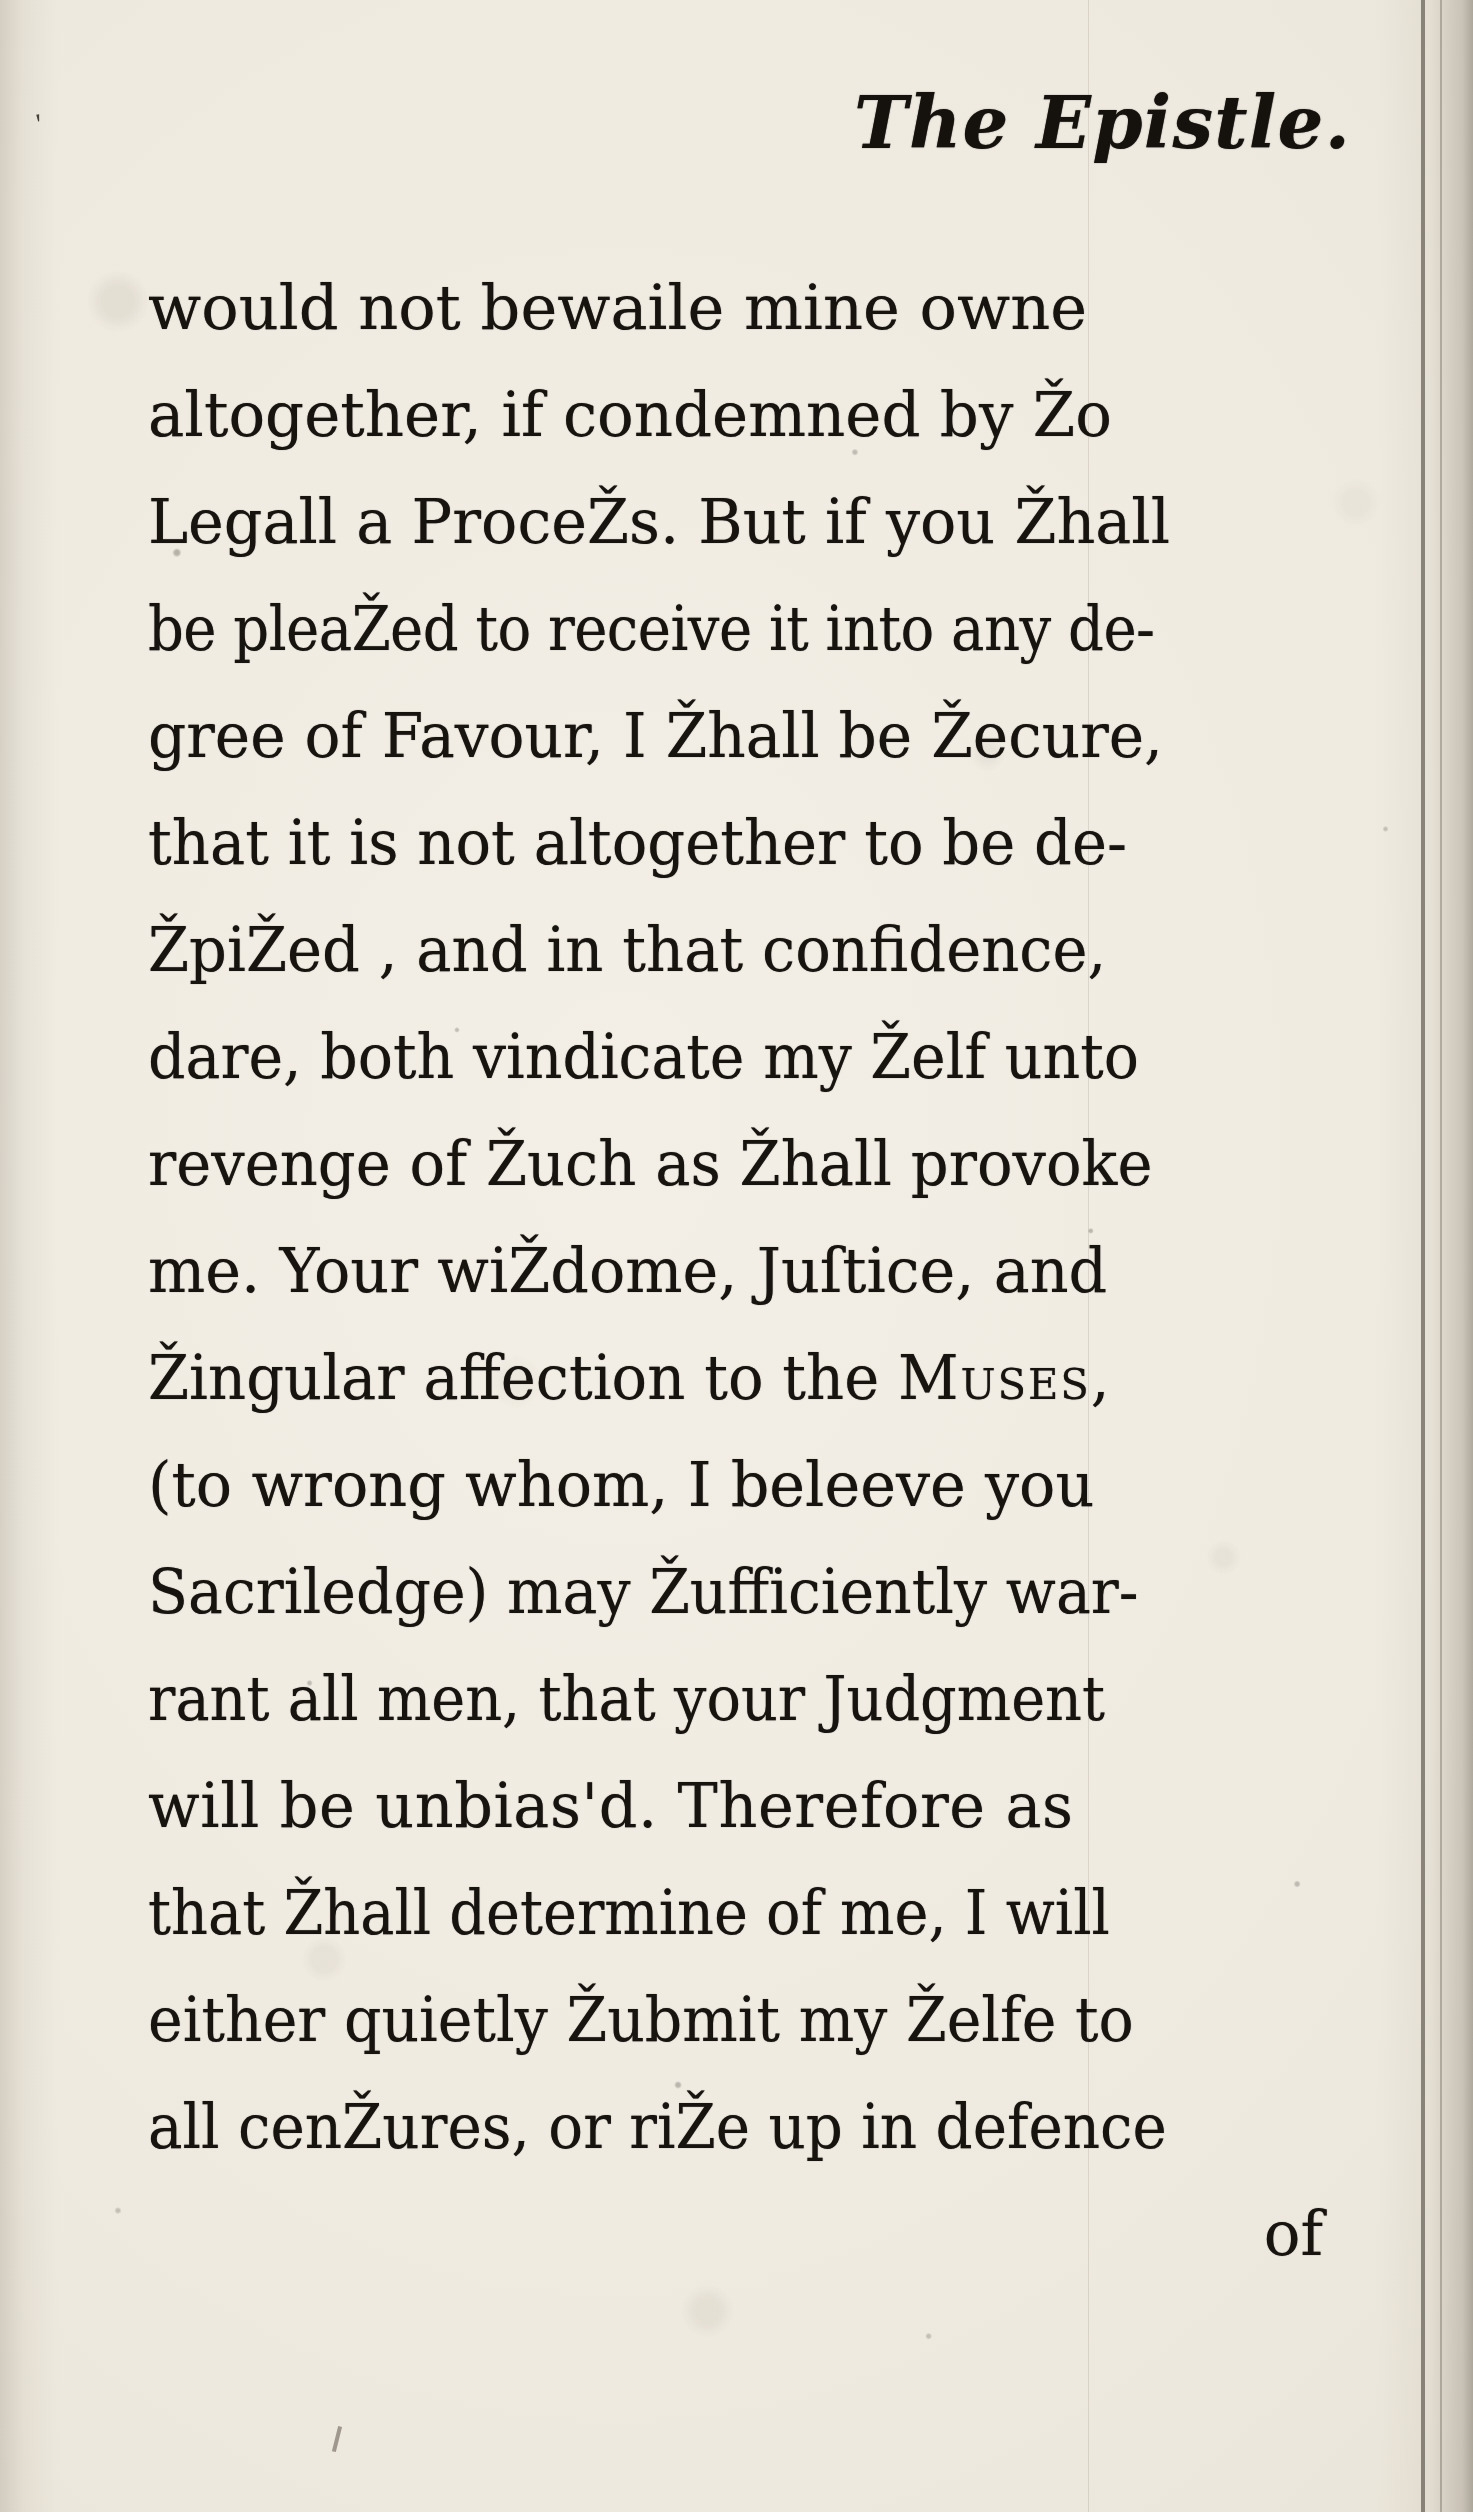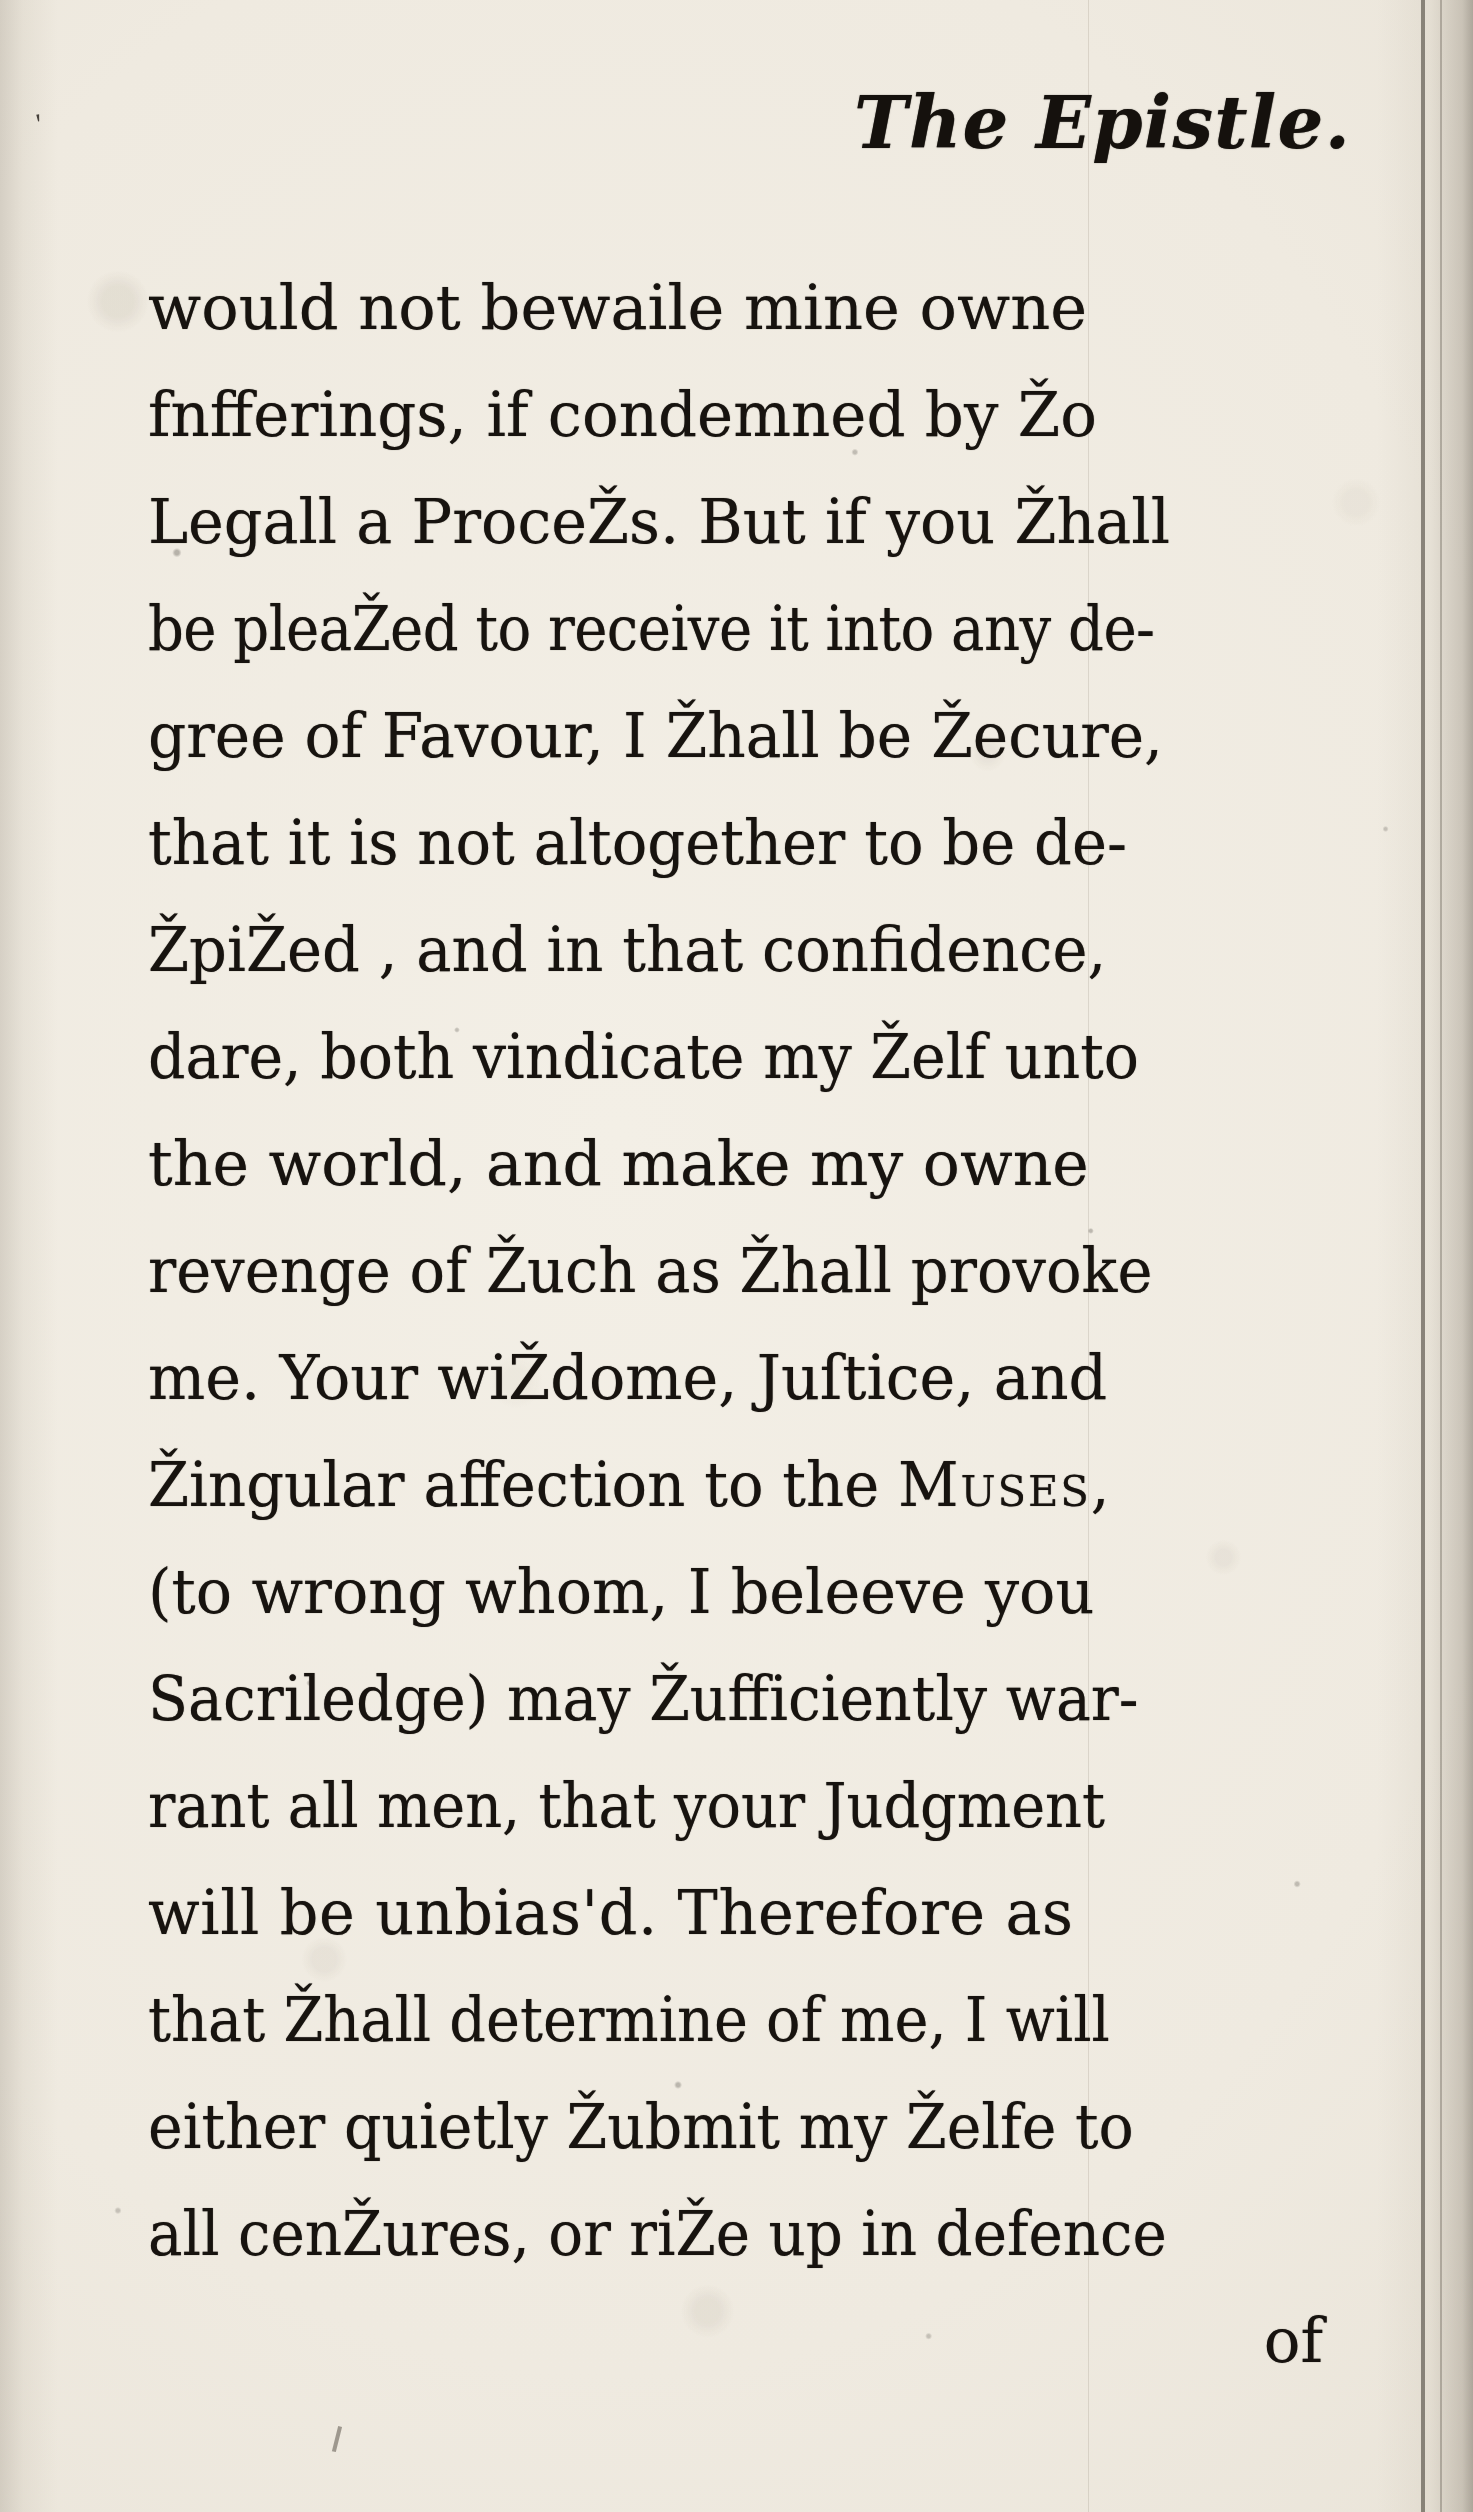--- a/index.html
+++ b/index.html
@@ -196,28 +196,27 @@
 
   <div class="margin-tick">'</div>
   <div class="margin-tick2"></div>
 
   <div class="textblock">
 
     <div class="running-head">The Epistle.</div>
 
     <div class="body">
       <span class="line"><span class="t" style="transform:scaleX(1.02)">would not bewaile mine owne</span></span>
-      <span class="line"><span class="t" style="transform:scaleX(1.00)">fnfferings, if condemned by Žo</span></span>
+      <span class="line"><span class="t" style="transform:scaleX(1.00)">altogether, if condemned by Žo</span></span>
       <span class="line"><span class="t" style="transform:scaleX(0.99)">Legall a ProceŽs. But if you Žhall</span></span>
       <span class="line"><span class="t" style="transform:scaleX(0.92);letter-spacing:-0.6px">be pleaŽed to receive it into any de-</span></span>
       <span class="line"><span class="t" style="transform:scaleX(0.98)">gree of Favour, I Žhall be Žecure,</span></span>
       <span class="line"><span class="t" style="transform:scaleX(0.97)">that it is not altogether to be de-</span></span>
       <span class="line"><span class="t" style="transform:scaleX(0.97)">ŽpiŽed , and in that confidence,</span></span>
       <span class="line"><span class="t" style="transform:scaleX(0.96)">dare, both vindicate my Želf unto</span></span>
-      <span class="line"><span class="t" style="transform:scaleX(1.01)">the world, and make my owne</span></span>
       <span class="line"><span class="t" style="transform:scaleX(0.97)">revenge of Žuch as Žhall provoke</span></span>
       <span class="line"><span class="t" style="transform:scaleX(0.99)">me. Your wiŽdome, Juſtice, and</span></span>
       <span class="line"><span class="t smallcaps-line" style="transform:scaleX(0.97)">Žingular affection to the <span class="smallcaps">Muses</span>,</span></span>
       <span class="line"><span class="t" style="transform:scaleX(0.99)">(to wrong whom, I beleeve you</span></span>
       <span class="line"><span class="t" style="transform:scaleX(0.96)">Sacriledge) may Žufficiently war-</span></span>
       <span class="line"><span class="t" style="transform:scaleX(0.94)">rant all men, that your Judgment</span></span>
       <span class="line"><span class="t" style="transform:scaleX(0.99);letter-spacing:0.6px">will be unbias'd. Therefore as</span></span>
       <span class="line"><span class="t" style="transform:scaleX(0.94)">that Žhall determine of me, I will</span></span>
       <span class="line"><span class="t" style="transform:scaleX(0.96)">either quietly Žubmit my Želfe to</span></span>
       <span class="line"><span class="t" style="transform:scaleX(0.95)">all cenŽures, or riŽe up in defence</span></span>

